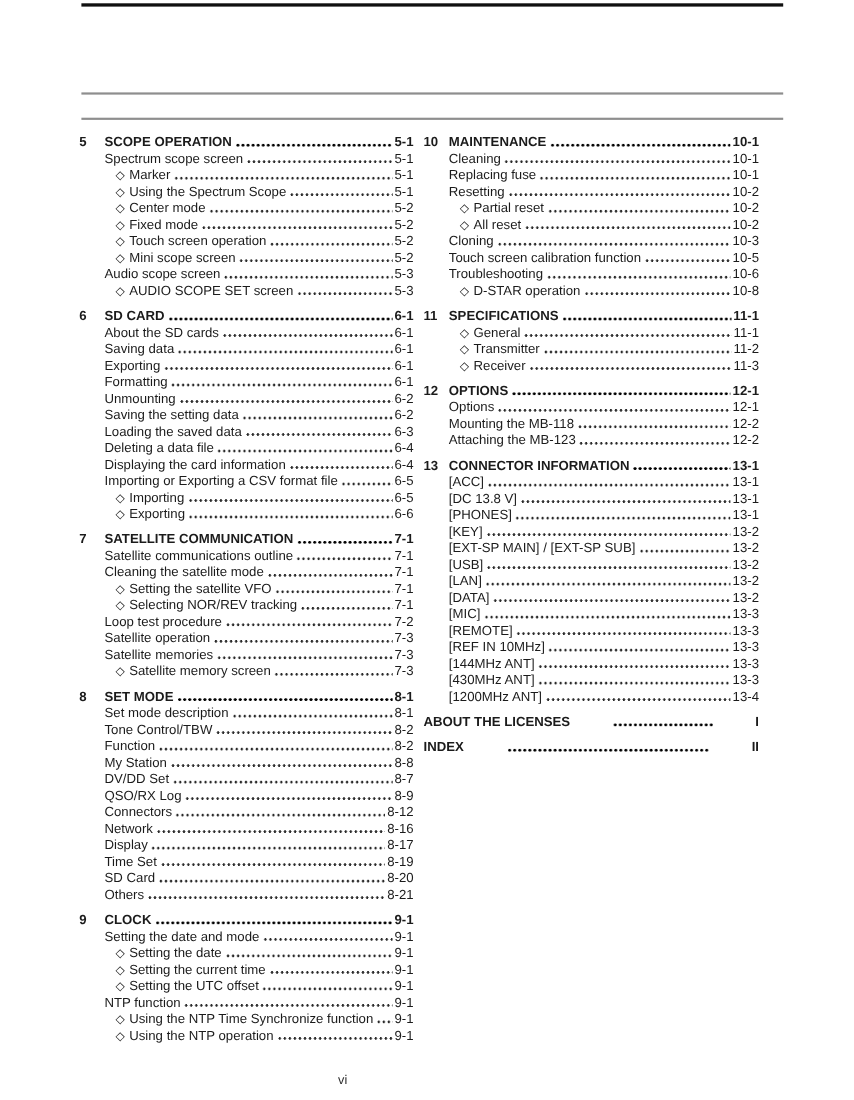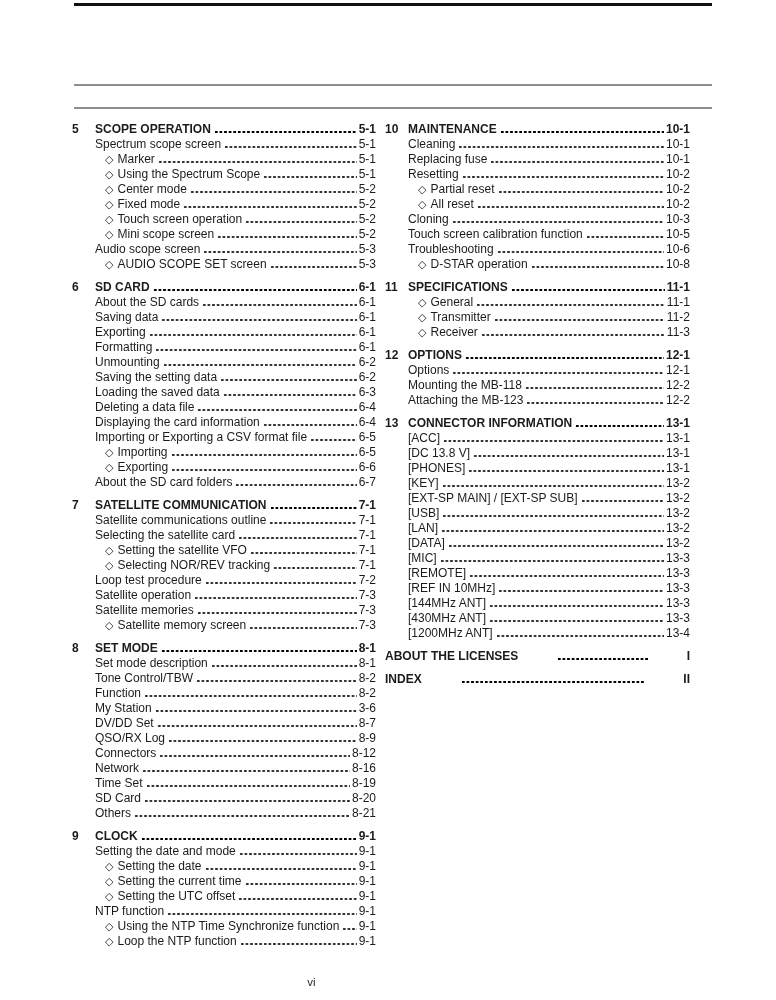--- a/index.html
+++ b/index.html
@@ -211,40 +211,35 @@
         <span class="label">Importing</span>
         <span class="leader"></span>
         <span class="pg">6-5</span>
       </div>
       <div class="toc-row lvl2">
         <span class="diamond">◇</span>
         <span class="label">Exporting</span>
         <span class="leader"></span>
         <span class="pg">6-6</span>
       </div>
-      <div class="toc-row lvl1">
-        <span class="label">About the SD card folders</span>
-        <span class="leader"></span>
-        <span class="pg">6-7</span>
-      </div>
     </div>
     <div class="toc-section">
       <div class="toc-row lvl0">
         <span class="num">7</span>
         <span class="label">SATELLITE COMMUNICATION</span>
         <span class="leader"></span>
         <span class="pg">7-1</span>
       </div>
       <div class="toc-row lvl1">
         <span class="label">Satellite communications outline</span>
         <span class="leader"></span>
         <span class="pg">7-1</span>
       </div>
       <div class="toc-row lvl1">
-        <span class="label">Selecting the satellite card</span>
+        <span class="label">Cleaning the satellite mode</span>
         <span class="leader"></span>
         <span class="pg">7-1</span>
       </div>
       <div class="toc-row lvl2">
         <span class="diamond">◇</span>
         <span class="label">Setting the satellite VFO</span>
         <span class="leader"></span>
         <span class="pg">7-1</span>
       </div>
       <div class="toc-row lvl2">
@@ -293,41 +288,46 @@
         <span class="pg">8-2</span>
       </div>
       <div class="toc-row lvl1">
         <span class="label">Function</span>
         <span class="leader"></span>
         <span class="pg">8-2</span>
       </div>
       <div class="toc-row lvl1">
         <span class="label">My Station</span>
         <span class="leader"></span>
-        <span class="pg">3-6</span>
+        <span class="pg">8-8</span>
       </div>
       <div class="toc-row lvl1">
         <span class="label">DV/DD Set</span>
         <span class="leader"></span>
         <span class="pg">8-7</span>
       </div>
       <div class="toc-row lvl1">
         <span class="label">QSO/RX Log</span>
         <span class="leader"></span>
         <span class="pg">8-9</span>
       </div>
       <div class="toc-row lvl1">
         <span class="label">Connectors</span>
         <span class="leader"></span>
         <span class="pg">8-12</span>
       </div>
       <div class="toc-row lvl1">
         <span class="label">Network</span>
         <span class="leader"></span>
         <span class="pg">8-16</span>
+      </div>
+      <div class="toc-row lvl1">
+        <span class="label">Display</span>
+        <span class="leader"></span>
+        <span class="pg">8-17</span>
       </div>
       <div class="toc-row lvl1">
         <span class="label">Time Set</span>
         <span class="leader"></span>
         <span class="pg">8-19</span>
       </div>
       <div class="toc-row lvl1">
         <span class="label">SD Card</span>
         <span class="leader"></span>
         <span class="pg">8-20</span>
@@ -374,21 +374,21 @@
         <span class="pg">9-1</span>
       </div>
       <div class="toc-row lvl2">
         <span class="diamond">◇</span>
         <span class="label">Using the NTP Time Synchronize function</span>
         <span class="leader"></span>
         <span class="pg">9-1</span>
       </div>
       <div class="toc-row lvl2">
         <span class="diamond">◇</span>
-        <span class="label">Loop the NTP function</span>
+        <span class="label">Using the NTP operation</span>
         <span class="leader"></span>
         <span class="pg">9-1</span>
       </div>
     </div>
   </div>
 <div class="toc-col col-right">
     <div class="toc-section">
       <div class="toc-row lvl0">
         <span class="num">10</span>
         <span class="label">MAINTENANCE</span>

